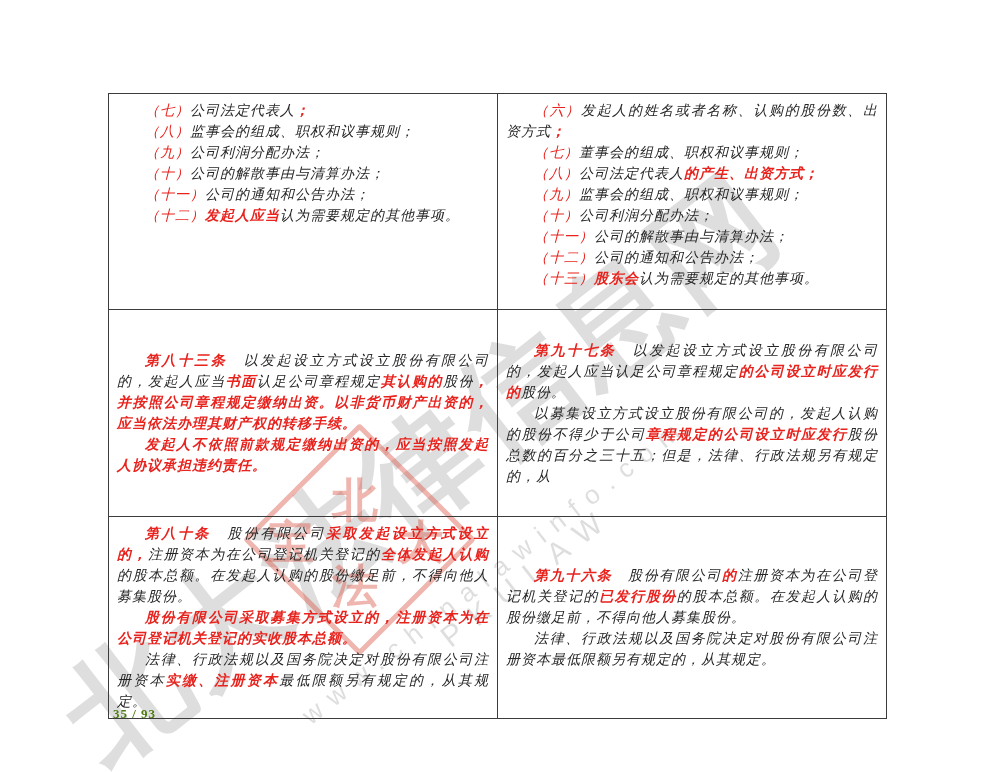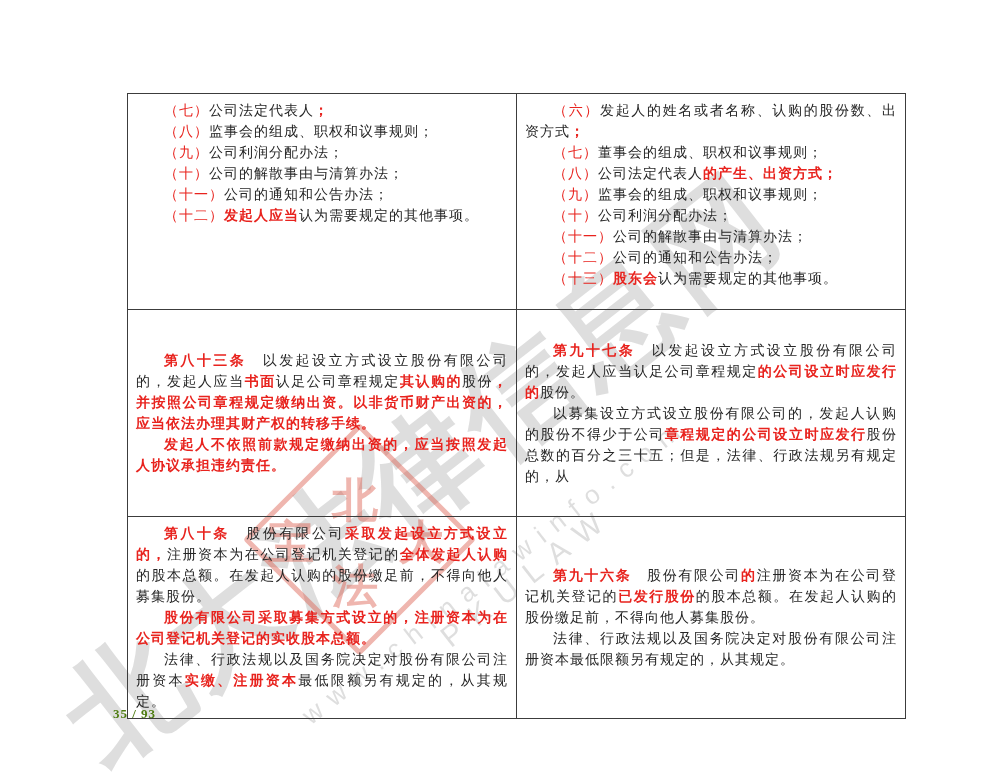--- a/index.html
+++ b/index.html
@@ -48,23 +48,24 @@
   .seal-char{
     position:absolute;font-size:46px;font-weight:bold;color:var(--seal);
     font-family:"DejaVu Serif","Liberation Serif",serif;
   }
   .seal-char.pos-top{left:332px;top:470px;}
   .seal-char.pos-right{left:398px;top:512px;}
   .seal-char.pos-bottom{left:332px;top:556px;}
   .seal-char.pos-left{left:268px;top:512px;}
   
   table.cmp{
-    position:absolute;left:127px;top:93px;width:779px;z-index:2;
+    position:absolute;left:108px;top:93px;width:779px;z-index:2;
     border-collapse:collapse;table-layout:fixed;
     background:transparent;
+    font-style:italic;
   }
   table.cmp td{
     width:50%;
     border:1px solid var(--border);
     padding:6px 8px;
     font-size:14px;line-height:21px;
     color:var(--text);
     text-align:justify;
     background:transparent;
   }

